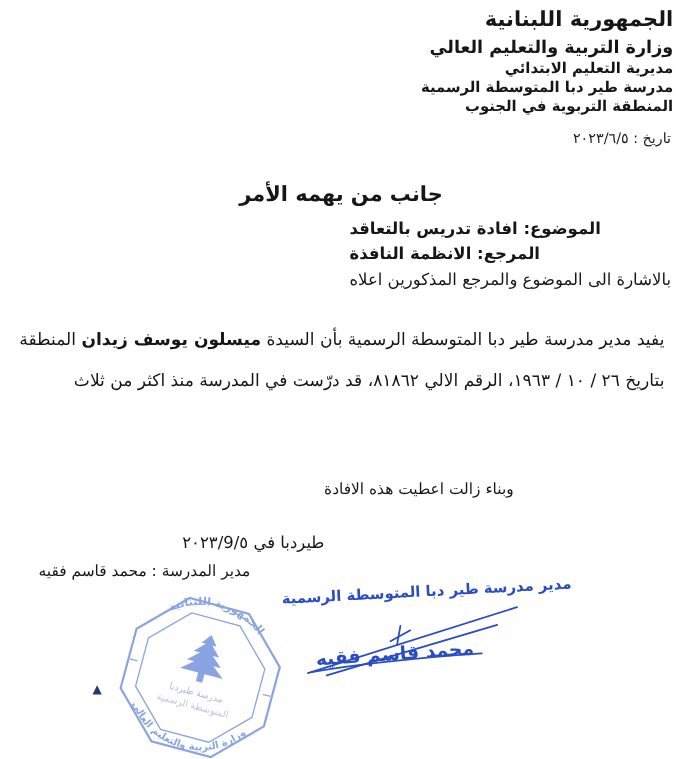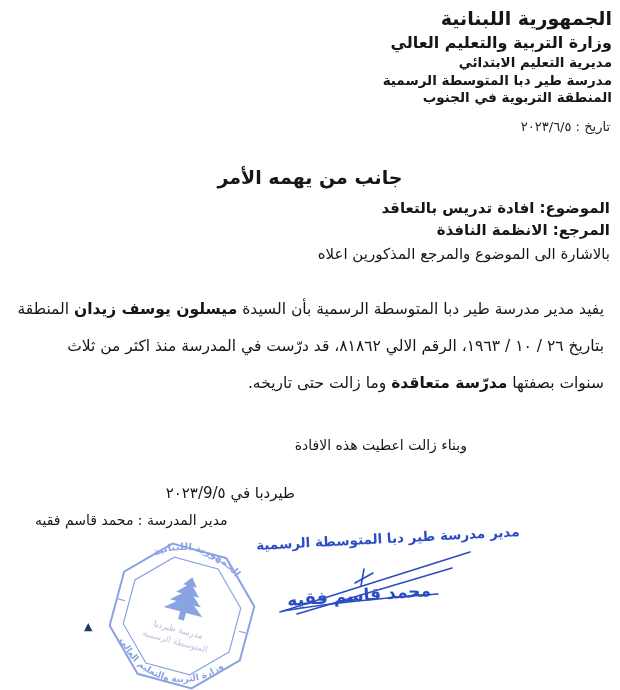--- a/index.html
+++ b/index.html
@@ -11,21 +11,21 @@
   
   .letterhead{top:6px;right:8px;text-align:right;}
   .lh1{font-size:19px;font-weight:bold;line-height:25px;}
   .lh2{font-size:16px;font-weight:bold;line-height:23px;}
   .lh3{font-size:13.5px;font-weight:bold;line-height:17.5px;}
   
   .meta{top:116px;right:10px;text-align:right;font-size:13px;line-height:22px;color:#222;}
   
   .recipient{top:166px;left:0;right:0;text-align:center;font-size:19px;font-weight:bold;}
   
-  .subject-block{top:198px;right:10px;text-align:right;margin-left:23px;}
+  .subject-block{top:198px;right:10px;text-align:left;margin-left:23px;}
   .subj{font-size:15px;font-weight:bold;line-height:21.5px;}
   .intro1{font-size:15px;margin-top:4px;}
   .intro2{font-size:15px;margin-top:7px;}
   
   .body-par{top:291px;right:16px;text-align:right;font-size:15.5px;line-height:37px;}
   .body-par b{font-weight:bold;}
   
   .closing{top:437px;right:153px;font-size:14px;}
   
   .place-date{top:484px;right:325px;font-size:15px;}
@@ -57,21 +57,20 @@
 
 <div class="abs subject-block">
   <div class="subj">الموضوع: افادة تدريس بالتعاقد</div>
   <div class="subj">المرجع: الانظمة النافذة</div>
   <div class="intro1">بالاشارة الى الموضوع والمرجع المذكورين اعلاه</div>
 </div>
 
 <div class="abs body-par">
   <div><span>يفيد مدير مدرسة طير دبا المتوسطة الرسمية بأن السيدة </span><b>ميسلون يوسف زيدان</b><span> المنطقة</span></div>
   <div>بتاريخ ٢٦ / ١٠ / ١٩٦٣، الرقم الالي ٨١٨٦٢، قد درّست في المدرسة منذ اكثر من ثلاث</div>
-  <div><span>سنوات بصفتها </span><b>مدرّسة متعاقدة</b><span> وما زالت حتى تاريخه.</span></div>
 </div>
 
 <div class="abs closing">وبناء زالت اعطيت هذه الافادة</div>
 
 <div class="abs place-date">طيردبا في ٢٠٢٣/9/٥</div>
 <div class="abs director-line">مدير المدرسة : محمد قاسم فقيه</div>
 
 <div class="abs sig-title ink">مدير مدرسة طير دبا المتوسطة الرسمية</div>
 <div class="abs sig-name ink">محمد قاسم فقيه</div>
 

